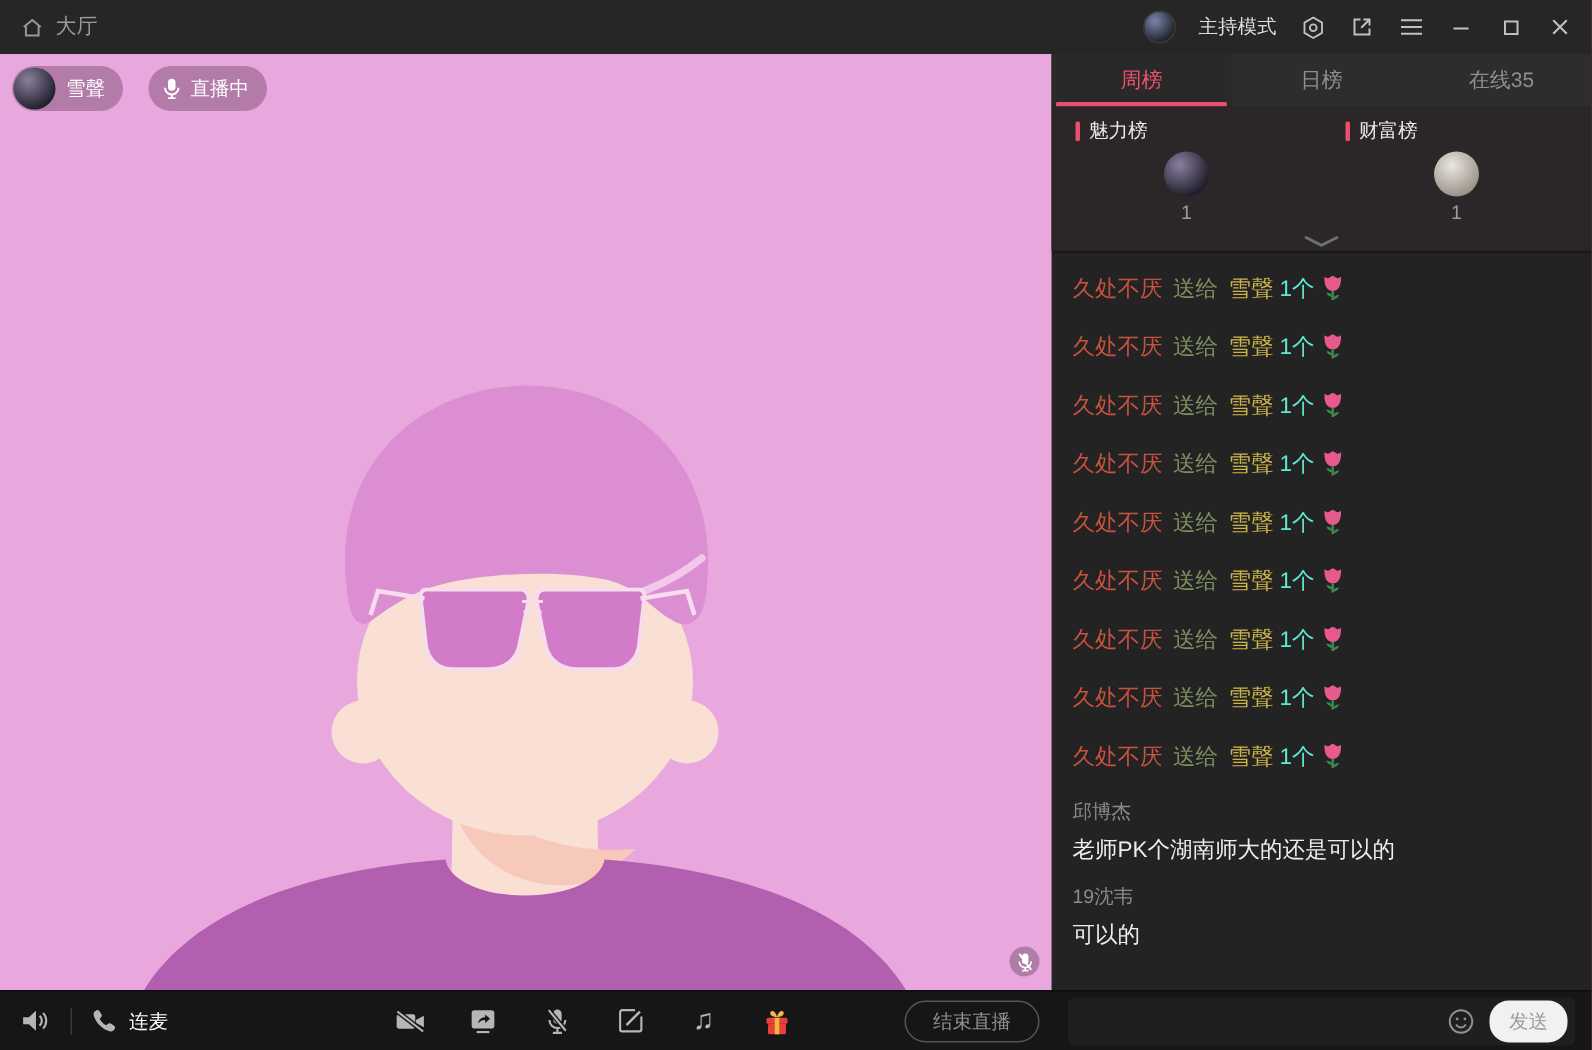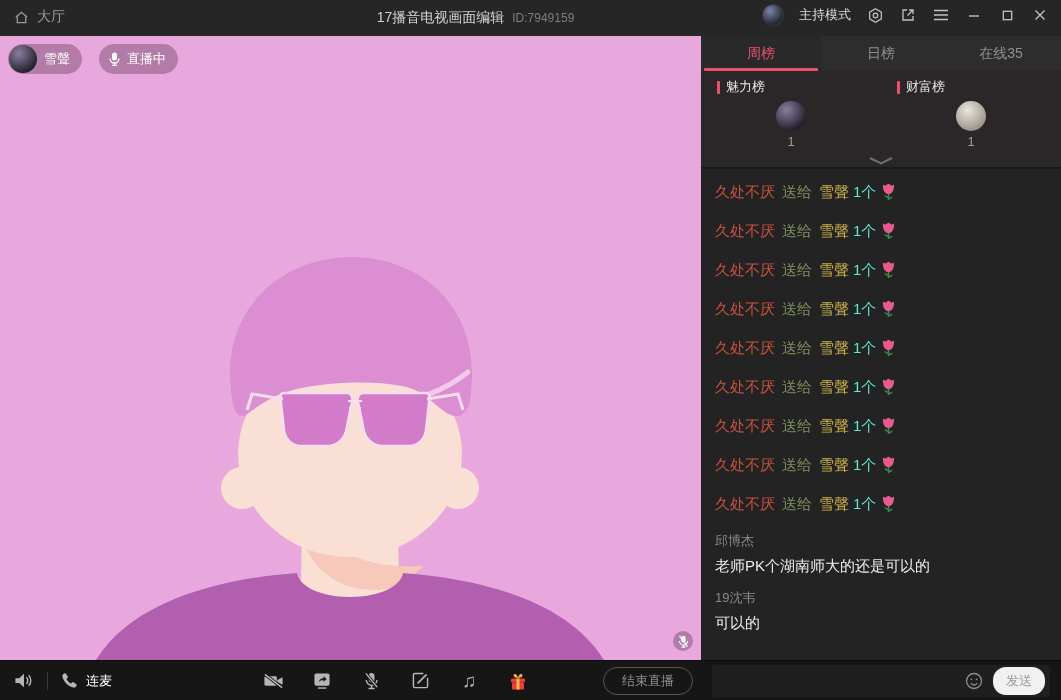--- a/index.html
+++ b/index.html
@@ -3,21 +3,21 @@
 <meta charset="utf-8">
 <style>
   * { margin:0; padding:0; box-sizing:border-box; }
   html,body { background:#111; }
   .app {
     position:relative; width:1061px; height:700px; overflow:hidden;
     background:#232323; font-family:"Liberation Sans","DejaVu Sans",sans-serif;
     -webkit-font-smoothing:antialiased;
   }
   
-  .titlebar { position:relative; height:36px; background:#262626; display:flex; align-items:flex-end; padding:10px 12px; color:#9a9a9a; }
+  .titlebar { position:relative; height:36px; background:#262626; display:flex; align-items:center; padding:0 12px; color:#9a9a9a; }
   .tb-left { display:flex; align-items:center; gap:7px; font-size:14px; z-index:2; }
   .tb-center { position:absolute; left:0; right:110px; top:0; height:36px; display:flex; align-items:center; justify-content:center; gap:8px; pointer-events:none; }
   .tb-title { color:#d4d4d4; font-size:14px; }
   .tb-id { color:#7d7d7d; font-size:12px; }
   .tb-right { margin-left:auto; display:flex; align-items:center; gap:15px; z-index:2; }
   .tb-avatar { width:22px; height:22px; border-radius:50%; background:radial-gradient(circle at 35% 30%, #7b85a8, #232530 72%); border:1px solid #3a3a3a; }
   .tb-mode { color:#dcdcdc; font-size:13px; }
   .tb-ic { display:flex; align-items:center; justify-content:center; width:18px; height:18px; color:#c2c2c2; }
   .tb-ic svg { display:block; }
   
@@ -80,24 +80,20 @@
 
   <div class="titlebar">
     <div class="tb-left">
       <span class="tb-ic">
         <svg width="15" height="15" viewBox="0 0 16 16" fill="none" stroke="#9a9a9a" stroke-width="1.4">
           <path d="M2 7.5 L8 2.5 L14 7.5 M3.5 7 V13.5 H12.5 V7"></path>
         </svg>
       </span>
       <span>大厅</span>
     </div>
-    <div class="tb-center">
-      <span class="tb-title">17播音电视画面编辑</span>
-      <span class="tb-id">ID:7949159</span>
-    </div>
     <div class="tb-right">
       <span class="tb-avatar"></span>
       <span class="tb-mode">主持模式</span>
       <span class="tb-ic">
         <svg width="17" height="17" viewBox="0 0 18 18" fill="none" stroke="#c2c2c2" stroke-width="1.3">
           <path d="M9 1.8 L15.2 5.4 V12.6 L9 16.2 L2.8 12.6 V5.4 Z"></path>
           <circle cx="9" cy="9" r="2.4"></circle>
         </svg>
       </span>
       <span class="tb-ic">

